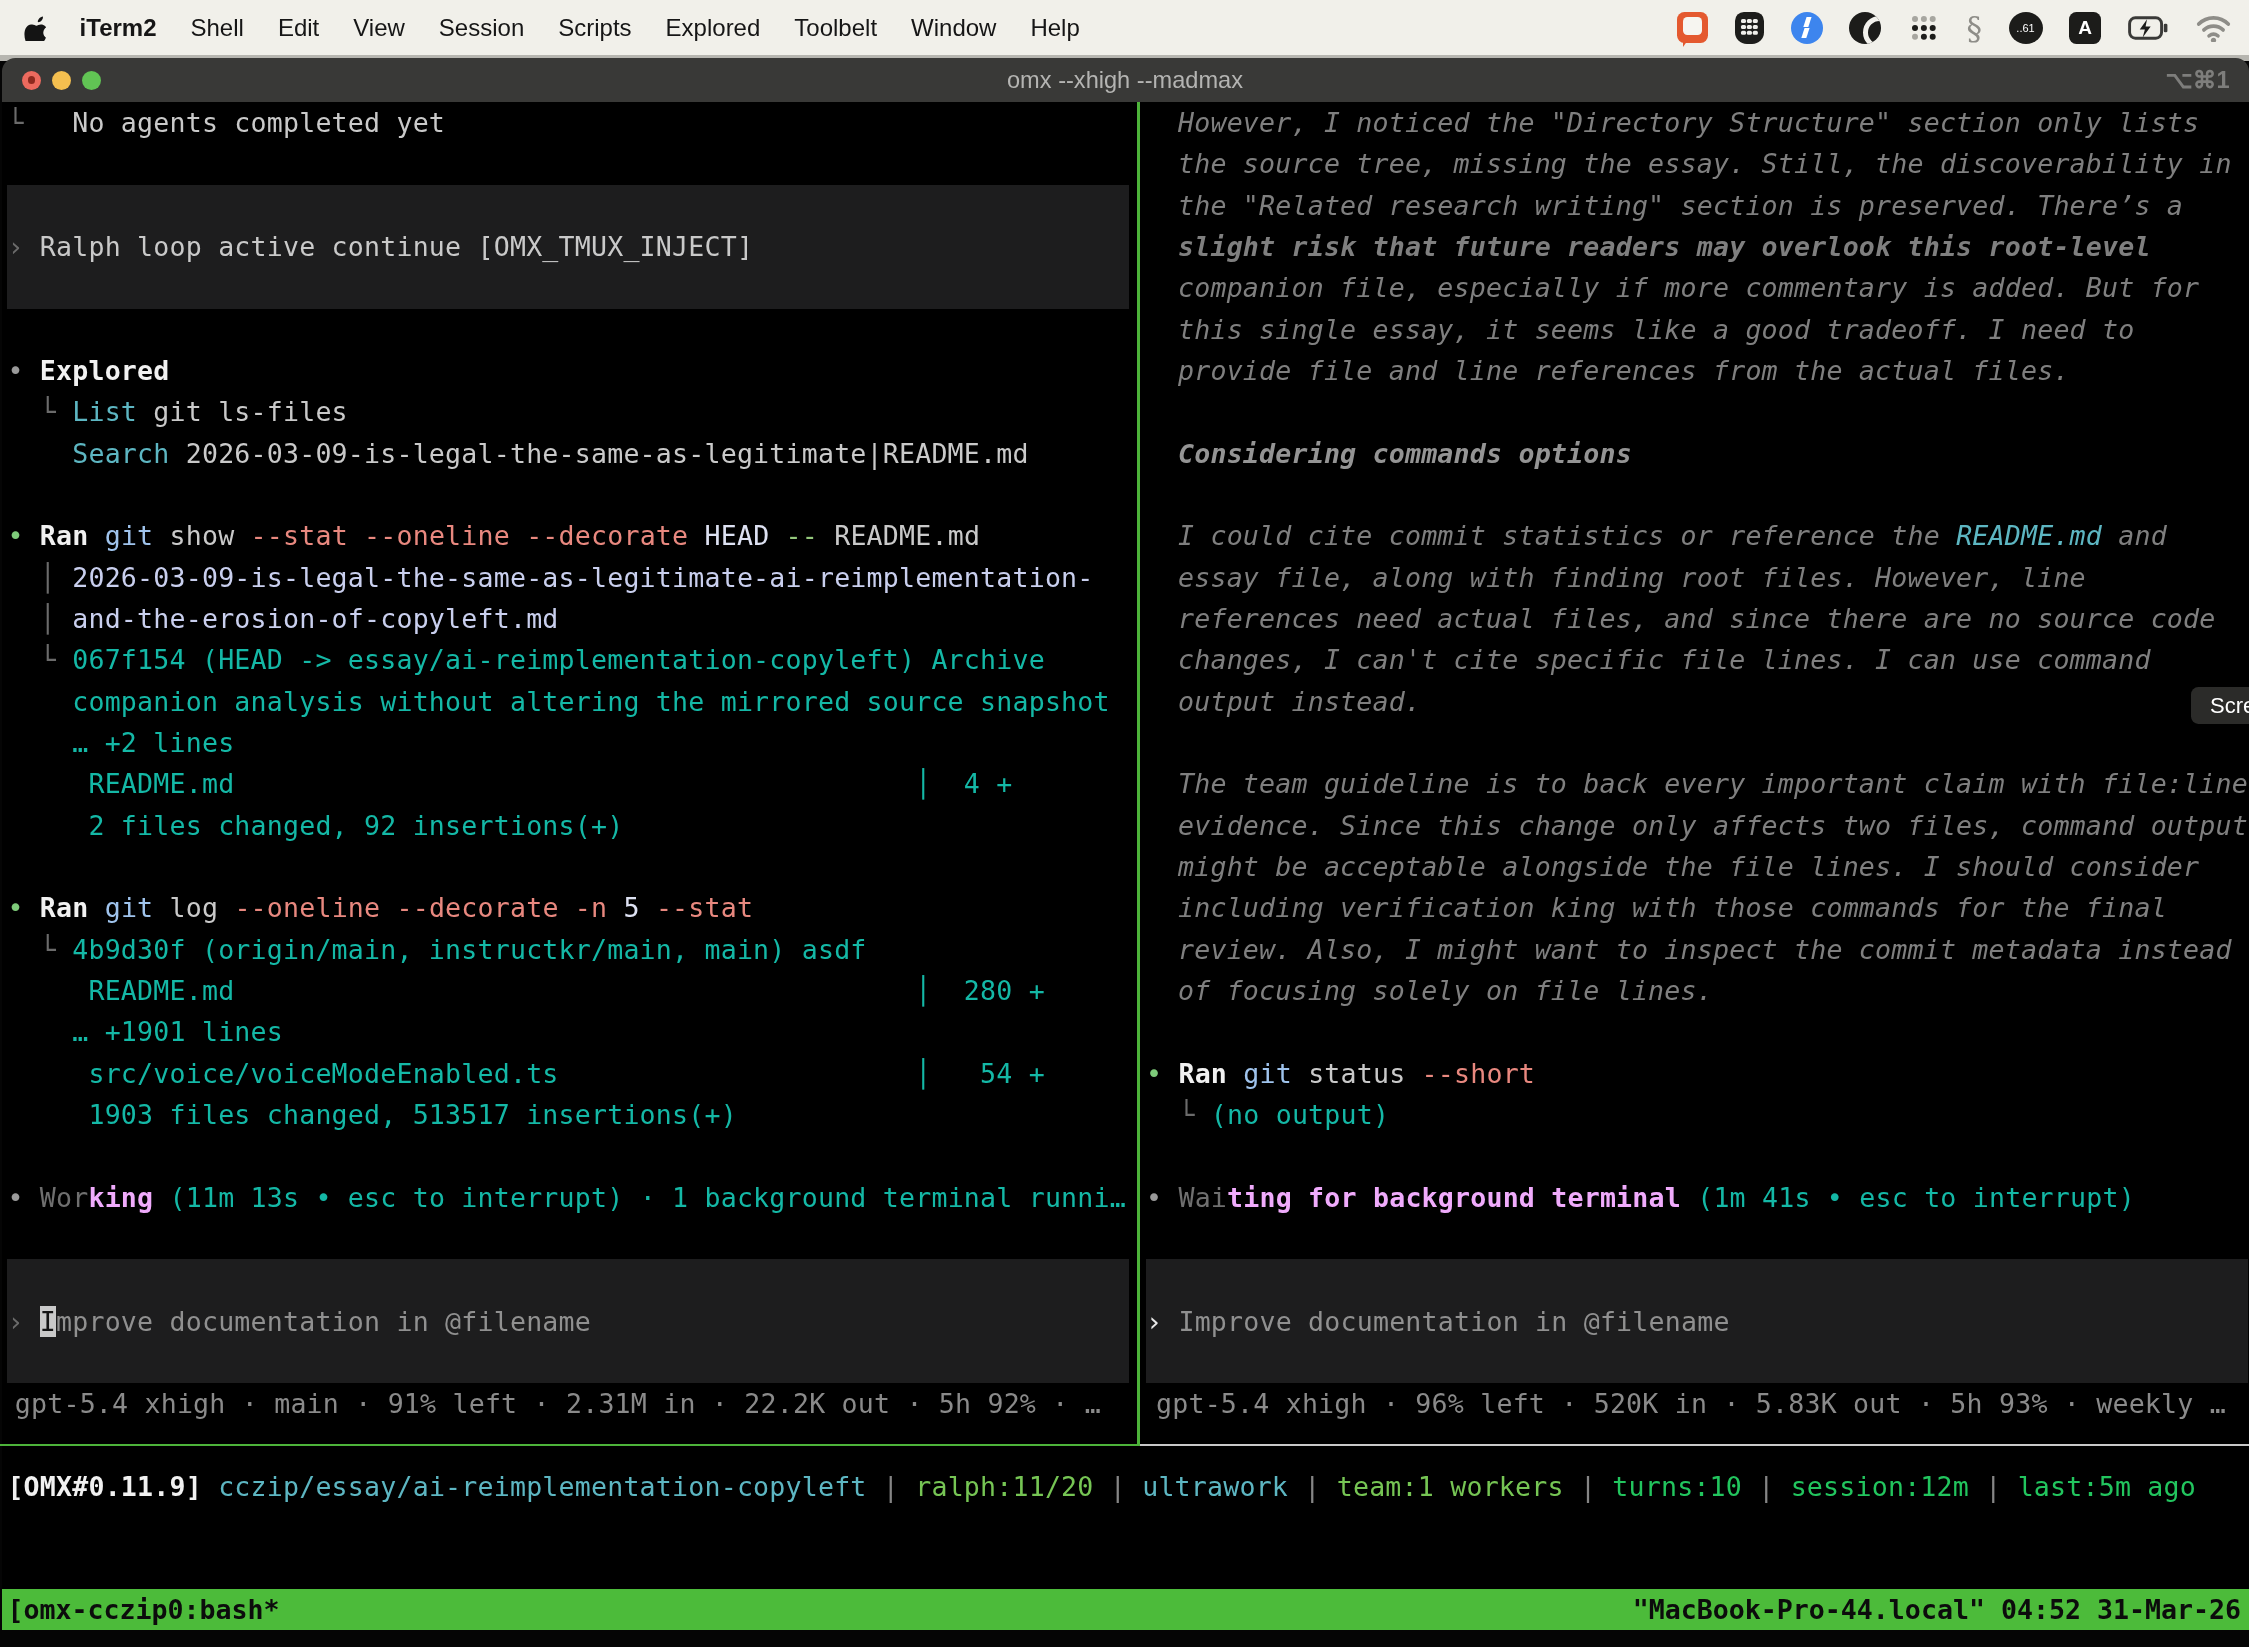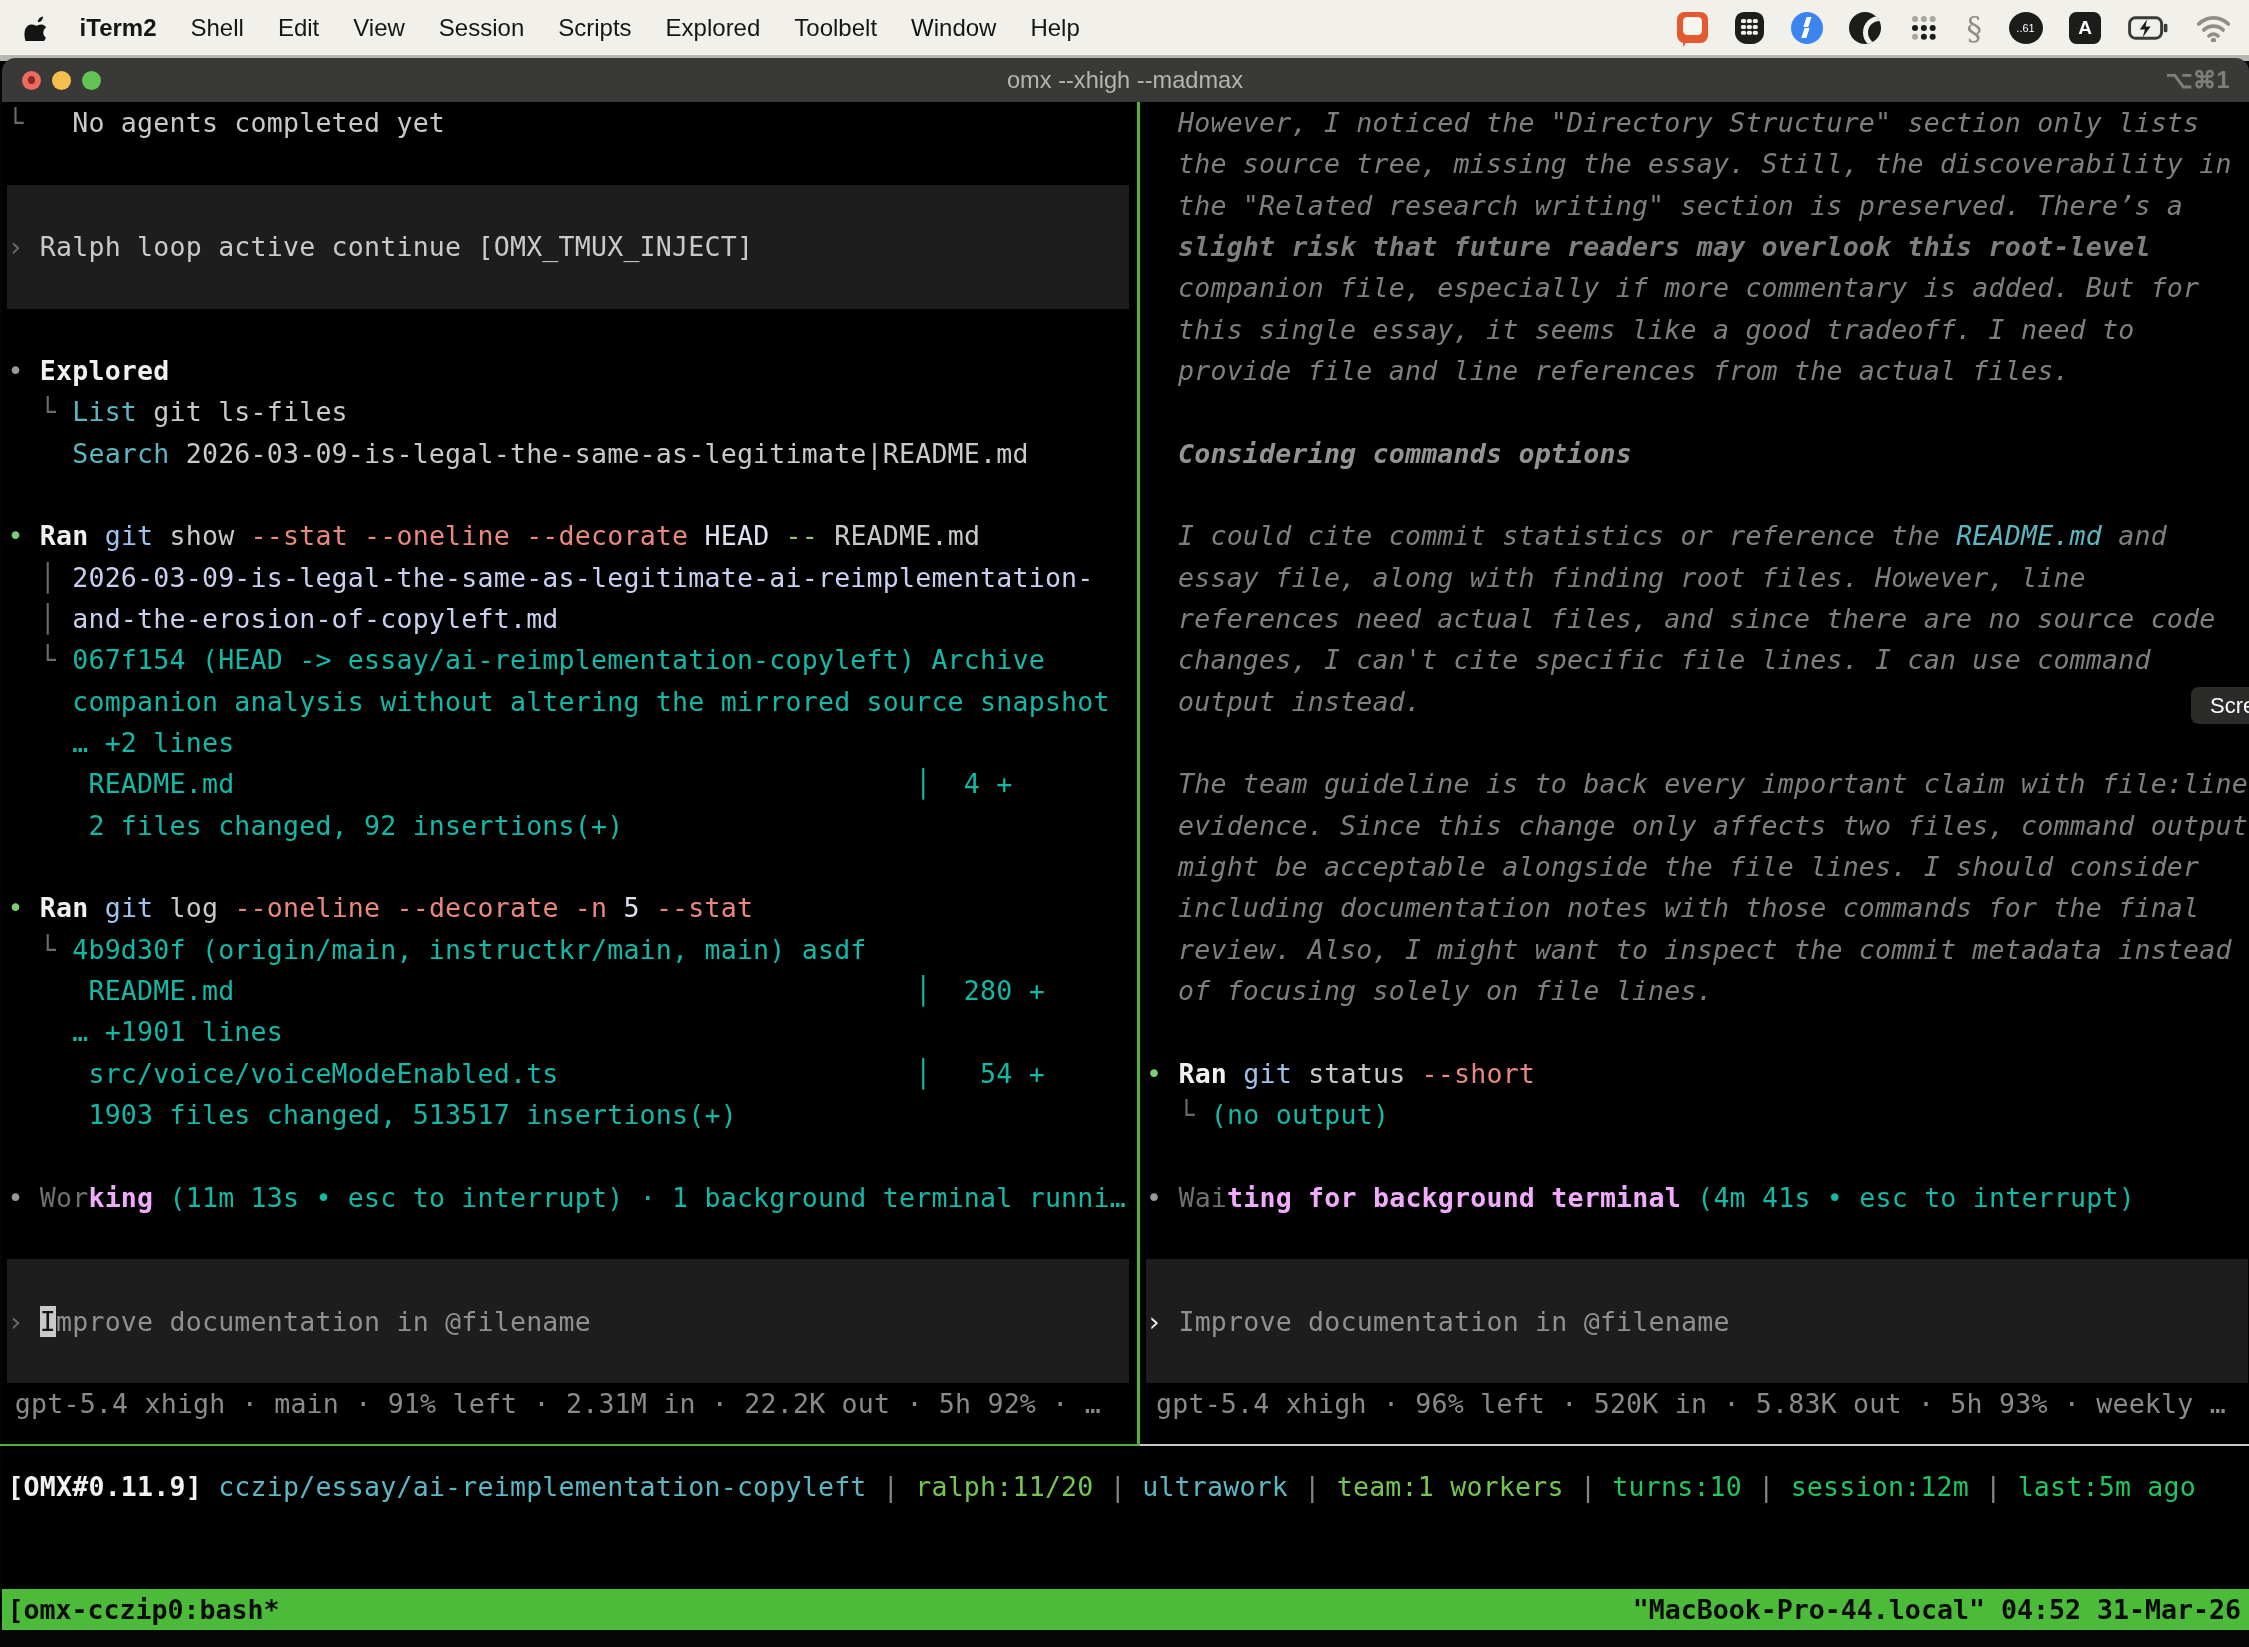--- a/index.html
+++ b/index.html
@@ -167,26 +167,26 @@
     <div class="tline" style="top: 350px; left: 1178px;"><span class="c-ital">provide file and line references from the actual files.</span></div>
     <div class="tline" style="top: 433px; left: 1178px;"><span class="c-italBold">Considering commands options</span></div>
     <div class="tline" style="top: 515px; left: 1178px;"><span class="c-ital">I could cite commit statistics or reference the </span><span class="c-tealItal">README.md</span><span class="c-ital"> and</span></div>
     <div class="tline" style="top: 557px; left: 1178px;"><span class="c-ital">essay file, along with finding root files. However, line</span></div>
     <div class="tline" style="top: 598px; left: 1178px;"><span class="c-ital">references need actual files, and since there are no source code</span></div>
     <div class="tline" style="top: 639px; left: 1178px;"><span class="c-ital">changes, I can't cite specific file lines. I can use command</span></div>
     <div class="tline" style="top: 681px; left: 1178px;"><span class="c-ital">output instead.</span></div>
     <div class="tline" style="top: 763px; left: 1178px;"><span class="c-ital">The team guideline is to back every important claim with file:line</span></div>
     <div class="tline" style="top: 805px; left: 1178px;"><span class="c-ital">evidence. Since this change only affects two files, command output</span></div>
     <div class="tline" style="top: 846px; left: 1178px;"><span class="c-ital">might be acceptable alongside the file lines. I should consider</span></div>
-    <div class="tline" style="top: 887px; left: 1178px;"><span class="c-ital">including documentation notes with those commands for the final</span></div>
+    <div class="tline" style="top: 887px; left: 1178px;"><span class="c-ital">including verification king with those commands for the final</span></div>
     <div class="tline" style="top: 929px; left: 1178px;"><span class="c-ital">review. Also, I might want to inspect the commit metadata instead</span></div>
     <div class="tline" style="top: 970px; left: 1178px;"><span class="c-ital">of focusing solely on file lines.</span></div>
     <div class="tline" style="top: 1053px; left: 1146px;"><span class="c-bulletGreen">• </span><span class="c-boldWhite">Ran</span><span class="c-fg"> </span><span class="c-blue">git</span><span class="c-fg"> status </span><span class="c-salmon">--short</span></div>
     <div class="tline" style="top: 1094px; left: 1146px;"><span class="c-tree">  └ </span><span class="c-dim">(no output)</span></div>
-    <div class="tline" style="top: 1177px; left: 1146px;"><span class="c-bulletGray">• </span><span class="c-shimDim">Wai</span><span class="c-shimBright">ting for background terminal</span><span class="c-dim"> (4m 41s • esc to interrupt)</span></div>
+    <div class="tline" style="top: 1177px; left: 1146px;"><span class="c-bulletGray">• </span><span class="c-shimDim">Wai</span><span class="c-shimBright">ting for background terminal</span><span class="c-dim"> (1m 41s • esc to interrupt)</span></div>
     <div class="tline" style="top: 1301px; left: 1146px;"><span class="c-white">› </span><span class="c-dimPrompt">Improve documentation in @filename</span></div>
     <div class="tline" style="top: 1383px; left: 1156px;"><span class="c-stats">gpt-5.4 xhigh · 96% left · 520K in · 5.83K out · 5h 93% · weekly …</span></div>
     <div class="tline" style="top: 1466px; left: 7.4px;"><span class="c-boldWhite">[OMX#0.11.9]</span><span class="c-fg"> </span><span class="c-teal">cczip/essay/ai-reimplementation-copyleft</span><span class="c-sep"> | </span><span class="c-statGreen">ralph:11/20</span><span class="c-sep"> | </span><span class="c-teal">ultrawork</span><span class="c-sep"> | </span><span class="c-statGreen">team:1 workers</span><span class="c-sep"> | </span><span class="c-gray">turns:10</span><span class="c-sep"> | </span><span class="c-gray">session:12m</span><span class="c-sep"> | </span><span class="c-gray">last:5m ago</span></div>
   </div>
 
 <div id="screen-overlay">
   <span>Scre</span>
 </div>
 
 <div id="tmuxbar">

